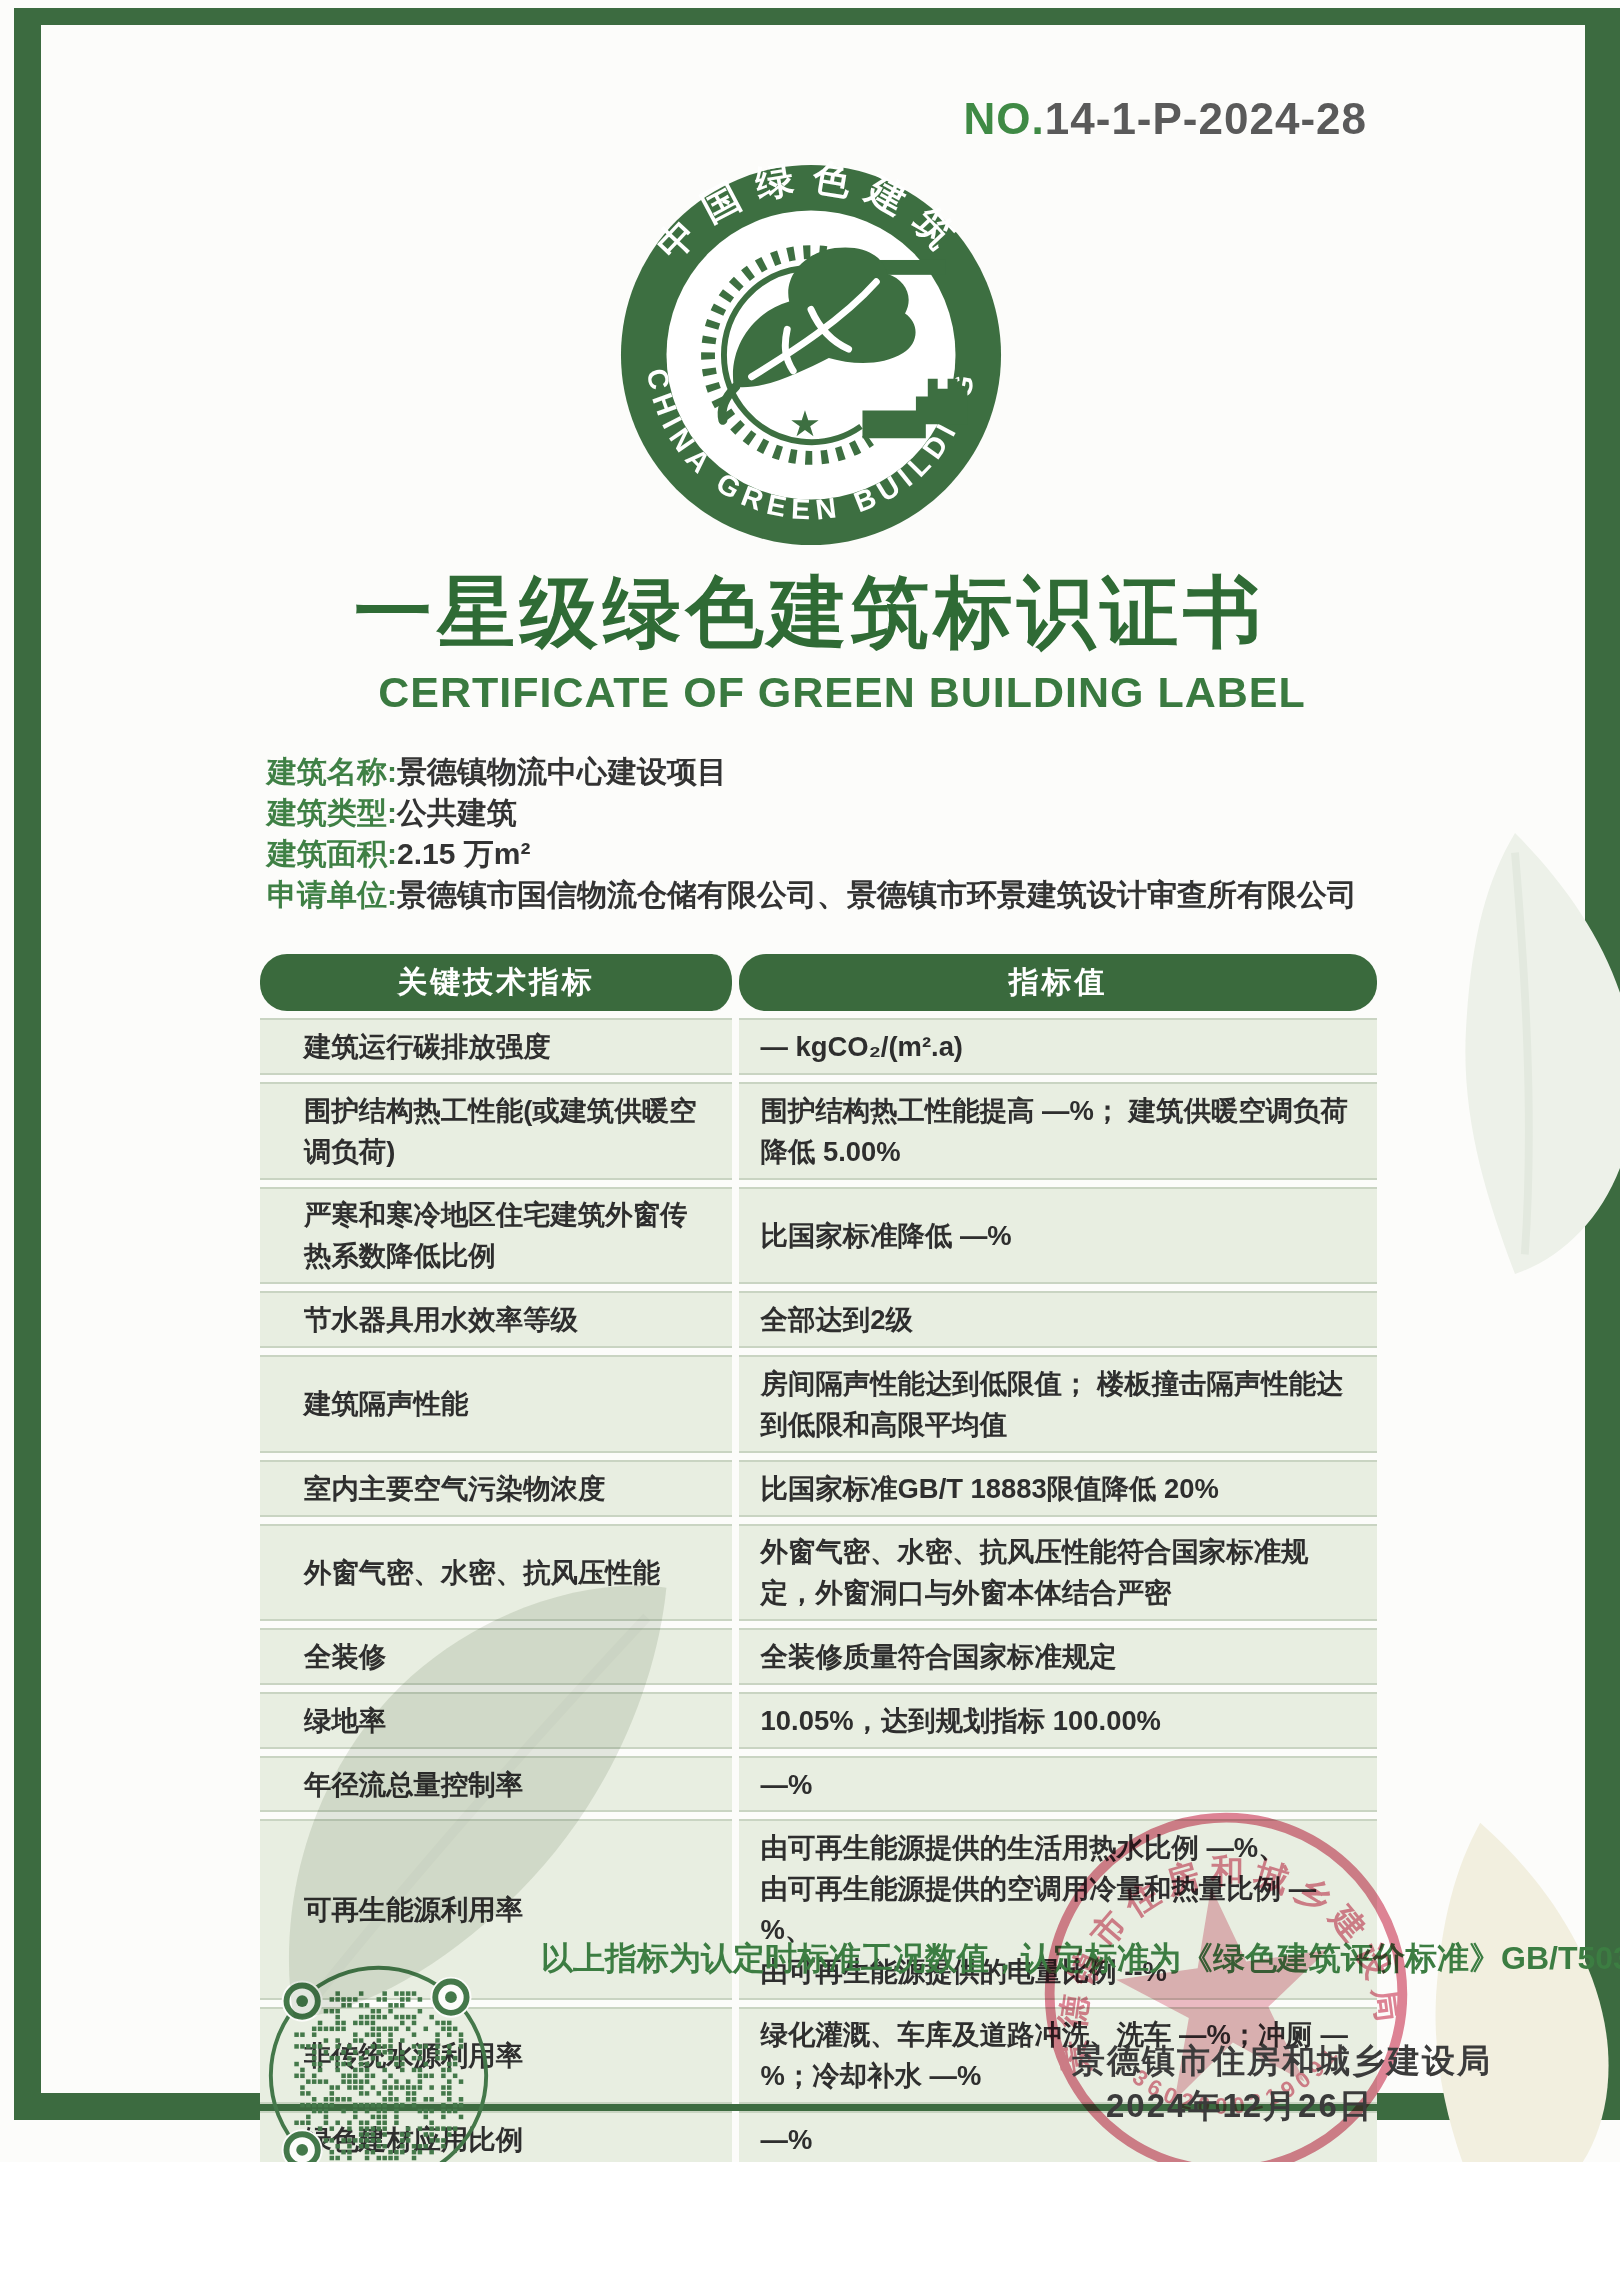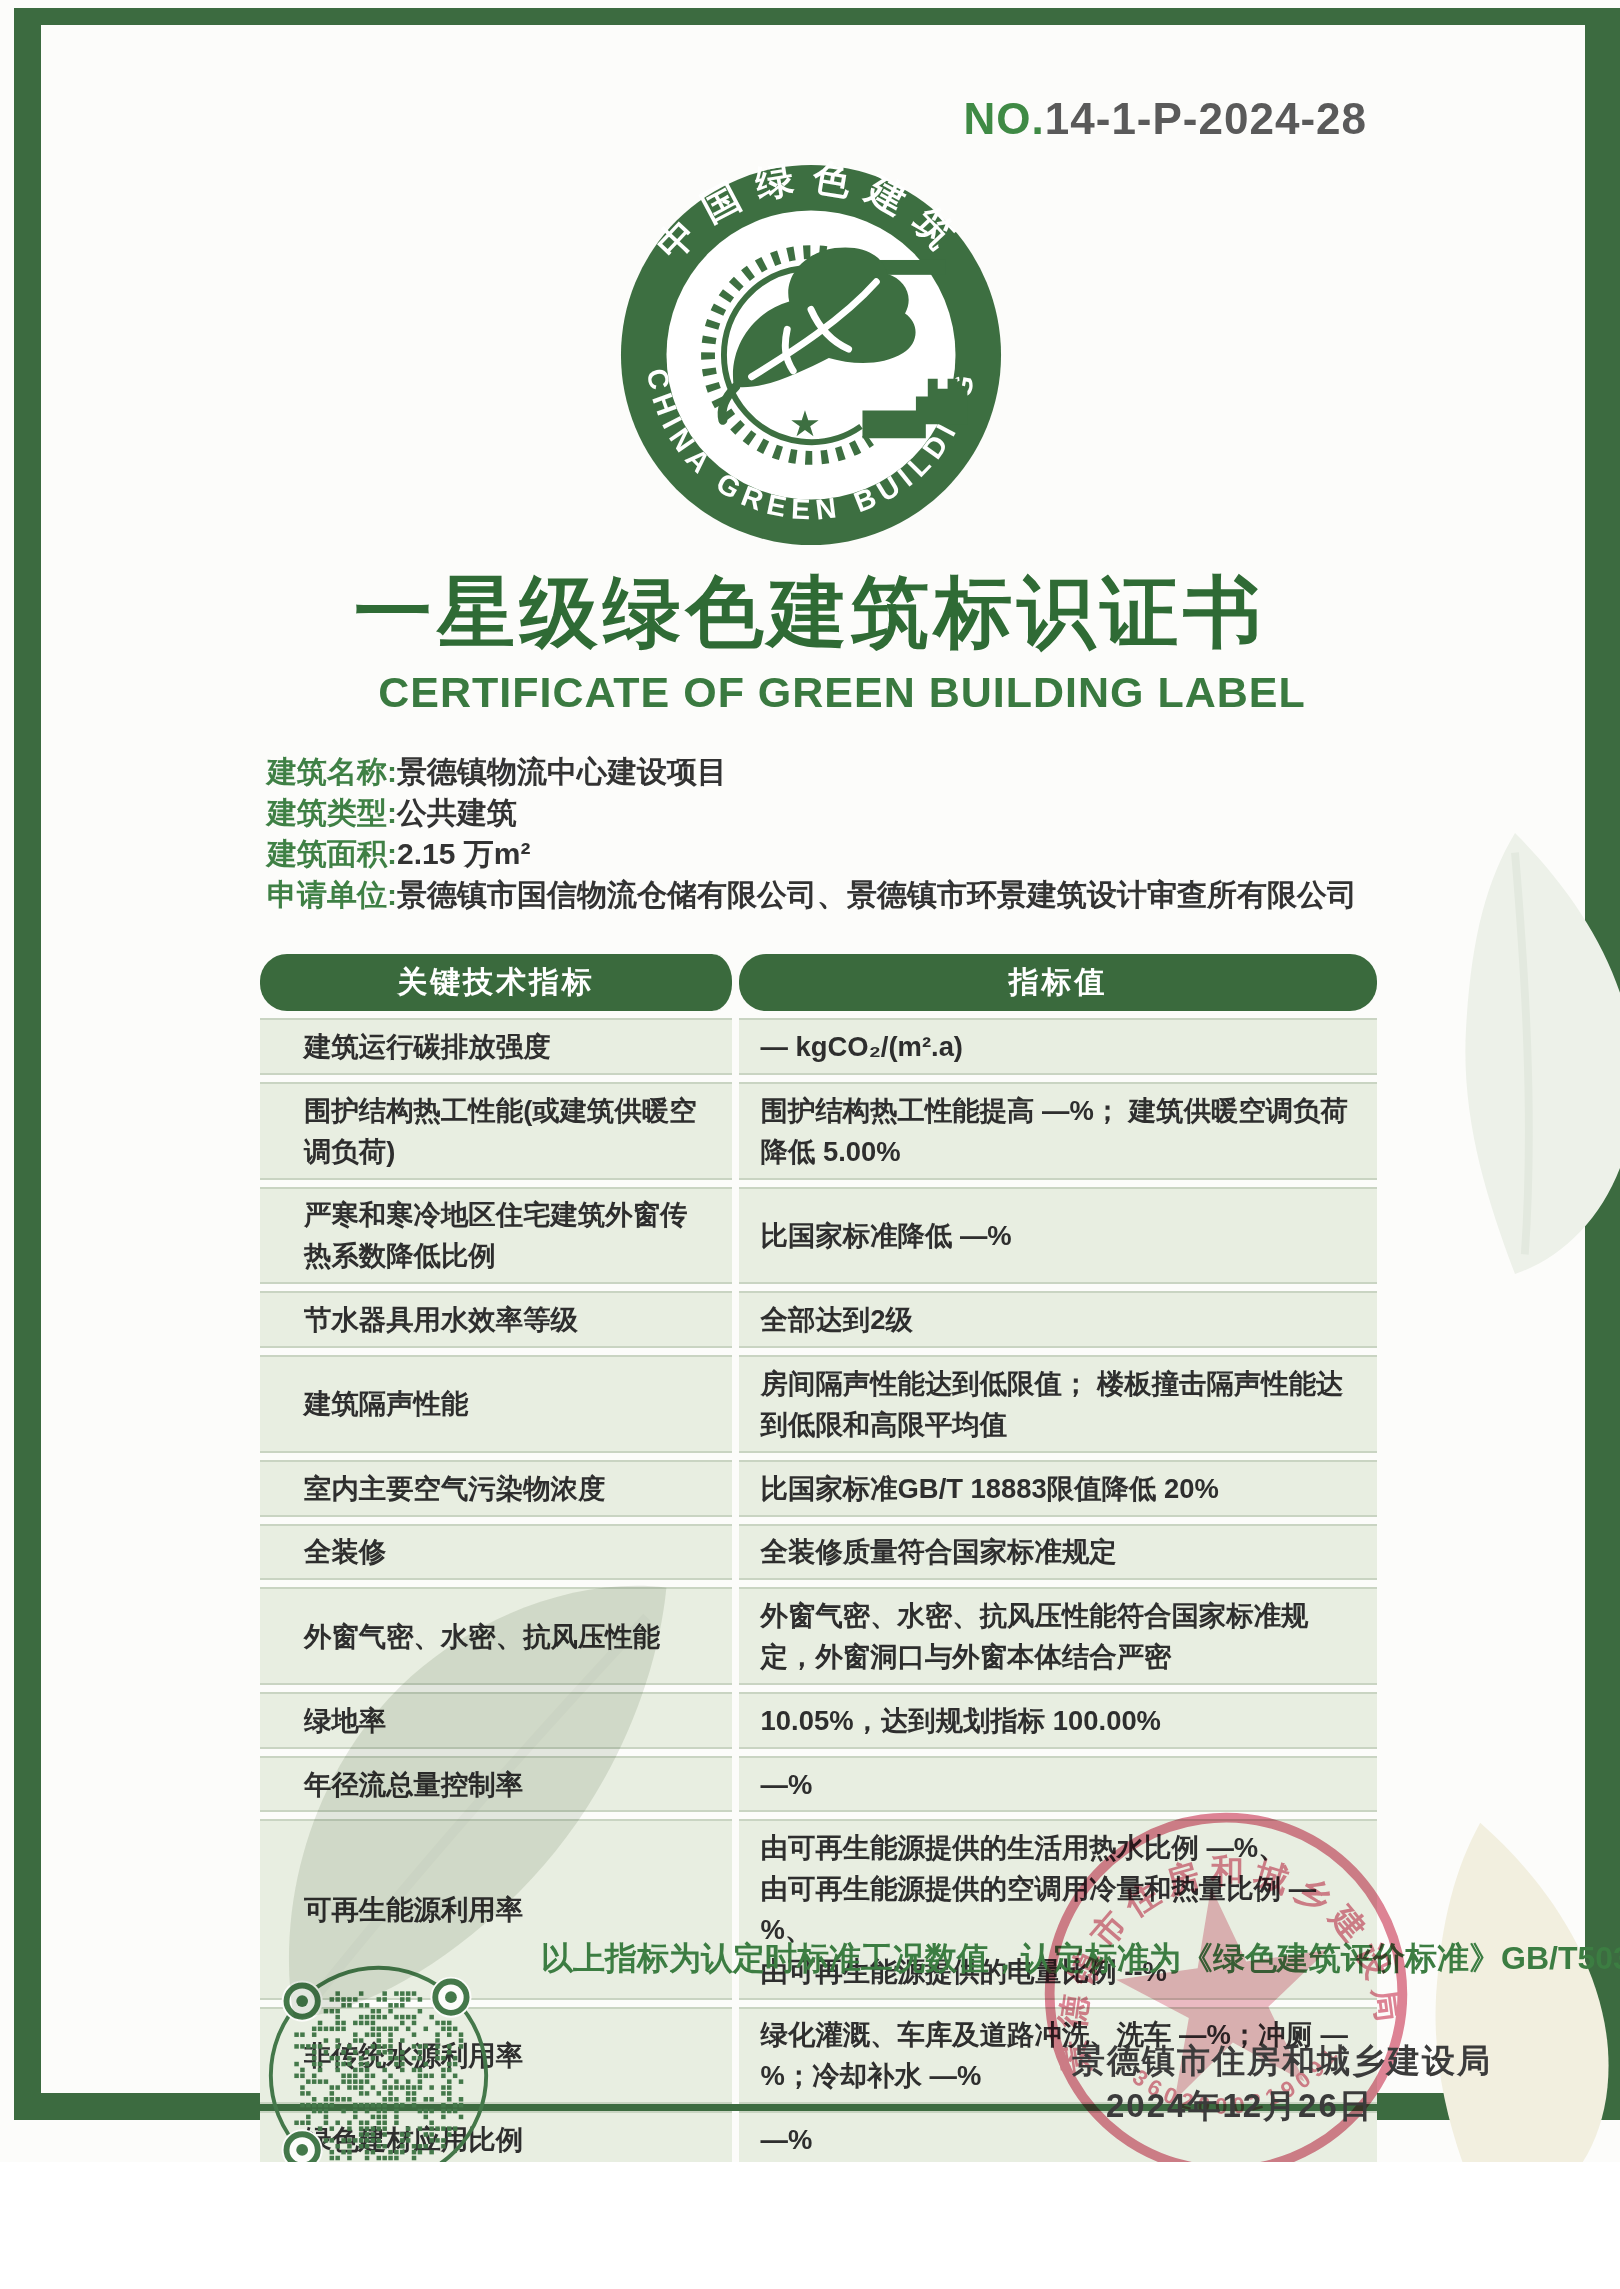--- a/index.html
+++ b/index.html
@@ -196,26 +196,26 @@
         </tr>
         <tr>
           <td class="c1">建筑隔声性能</td>
           <td class="c2">房间隔声性能达到低限值； 楼板撞击隔声性能达到低限和高限平均值</td>
         </tr>
         <tr>
           <td class="c1">室内主要空气污染物浓度</td>
           <td class="c2">比国家标准GB/T 18883限值降低 20%</td>
         </tr>
         <tr>
+          <td class="c1">外窗气密、水密、抗风压性能</td>
+          <td class="c2">外窗气密、水密、抗风压性能符合国家标准规定，外窗洞口与外窗本体结合严密</td>
+        </tr>
+        <tr>
           <td class="c1">全装修</td>
           <td class="c2">全装修质量符合国家标准规定</td>
-        </tr>
-        <tr>
-          <td class="c1">外窗气密、水密、抗风压性能</td>
-          <td class="c2">外窗气密、水密、抗风压性能符合国家标准规定，外窗洞口与外窗本体结合严密</td>
         </tr>
         <tr>
           <td class="c1">绿地率</td>
           <td class="c2">10.05%，达到规划指标 100.00%</td>
         </tr>
         <tr>
           <td class="c1">年径流总量控制率</td>
           <td class="c2">—%</td>
         </tr>
         <tr>

